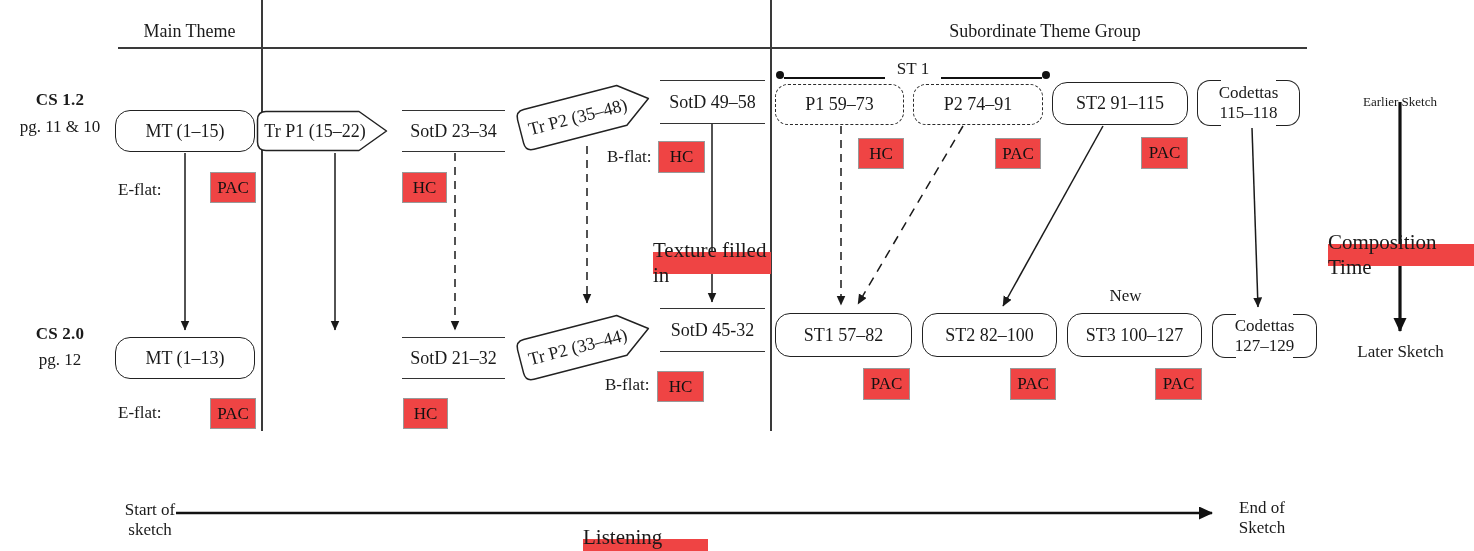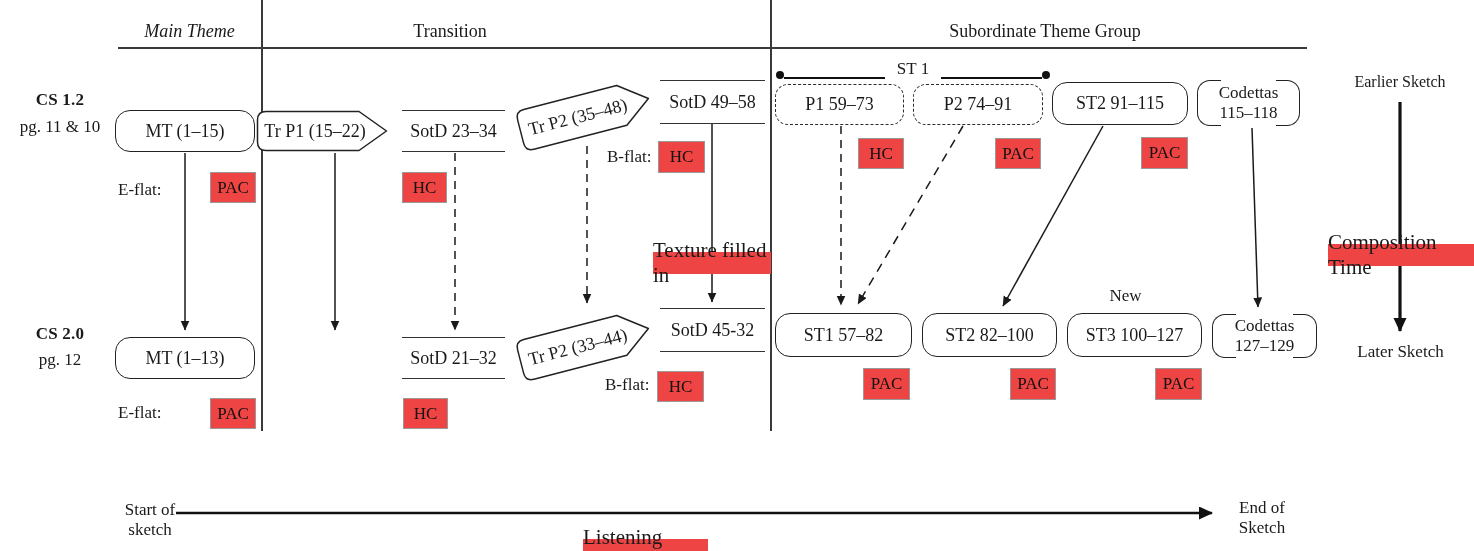--- a/index.html
+++ b/index.html
@@ -102,22 +102,21 @@
 
     <line x1="176" y1="513" x2="1212" y2="513" stroke="#111" stroke-width="2.4" marker-end="url(#ahBig)"></line>
   </svg>
 
   <div class="layer">
 
     <div class="vline" style="left:261px;"></div>
     <div class="vline" style="left:770px;"></div>
     <div class="hline-header"></div>
 
-    <div class="abs ctr section-hdr" style="left:118px; top:19px; width:143px; height:24px;font-style:italic;">Main Theme</div>
-    <div class="abs ctr section-hdr" style="left:380px; top:19px; width:140px; height:24px;">Transition</div>
+    <div class="abs ctr section-hdr" style="left:118px; top:19px; width:143px; height:24px;">Main Theme</div>
     <div class="abs ctr section-hdr" style="left:880px; top:19px; width:330px; height:24px;">Subordinate Theme Group</div>
 
     <div class="abs ctr cs-title" style="left:8px; top:88px; width:104px; height:24px;">CS 1.2</div>
     <div class="abs ctr cs-pages" style="left:8px; top:117px; width:104px; height:20px;">pg. 11 &amp; 10</div>
     <div class="abs ctr cs-title" style="left:8px; top:322px; width:104px; height:24px;">CS 2.0</div>
     <div class="abs ctr cs-pages" style="left:8px; top:350px; width:104px; height:20px;">pg. 12</div>
 
     <div class="rbox" style="left:115px; top:110px; width:140px; height:42px;">
       <span>MT (1–15)</span>
     </div>
@@ -247,21 +246,21 @@
     <div class="cad" style="left:863px; top:368px; width:47px; height:32px;">
       <span>PAC</span>
     </div>
     <div class="cad" style="left:1010px; top:368px; width:46px; height:32px;">
       <span>PAC</span>
     </div>
     <div class="cad" style="left:1155px; top:368px; width:47px; height:32px;">
       <span>PAC</span>
     </div>
 
-    <div class="abs ctr" style="left:1340px; top:72px; width:120px; height:20px; font-size:16px;text-align:right;">Earlier Sketch</div>
+    <div class="abs ctr" style="left:1340px; top:92px; width:120px; height:20px; font-size:13px;text-align:right;">Earlier Sketch</div>
     <div class="note" style="left:1328px; top:207px; width:146px; height:22px;">Composition Time</div>
     <div class="abs ctr" style="left:1343px; top:342px; width:115px; height:20px; font-size:17px;">Later Sketch</div>
 
     <div class="abs ctr twoline" style="left:112px; top:500px; width:76px; height:40px;">
       <span>
         <span>Start of</span><br>
         <span>sketch</span>
       </span>
     </div>
     <div class="note" style="left:583px; top:502px; width:125px; height:22px;">Listening Time</div>

